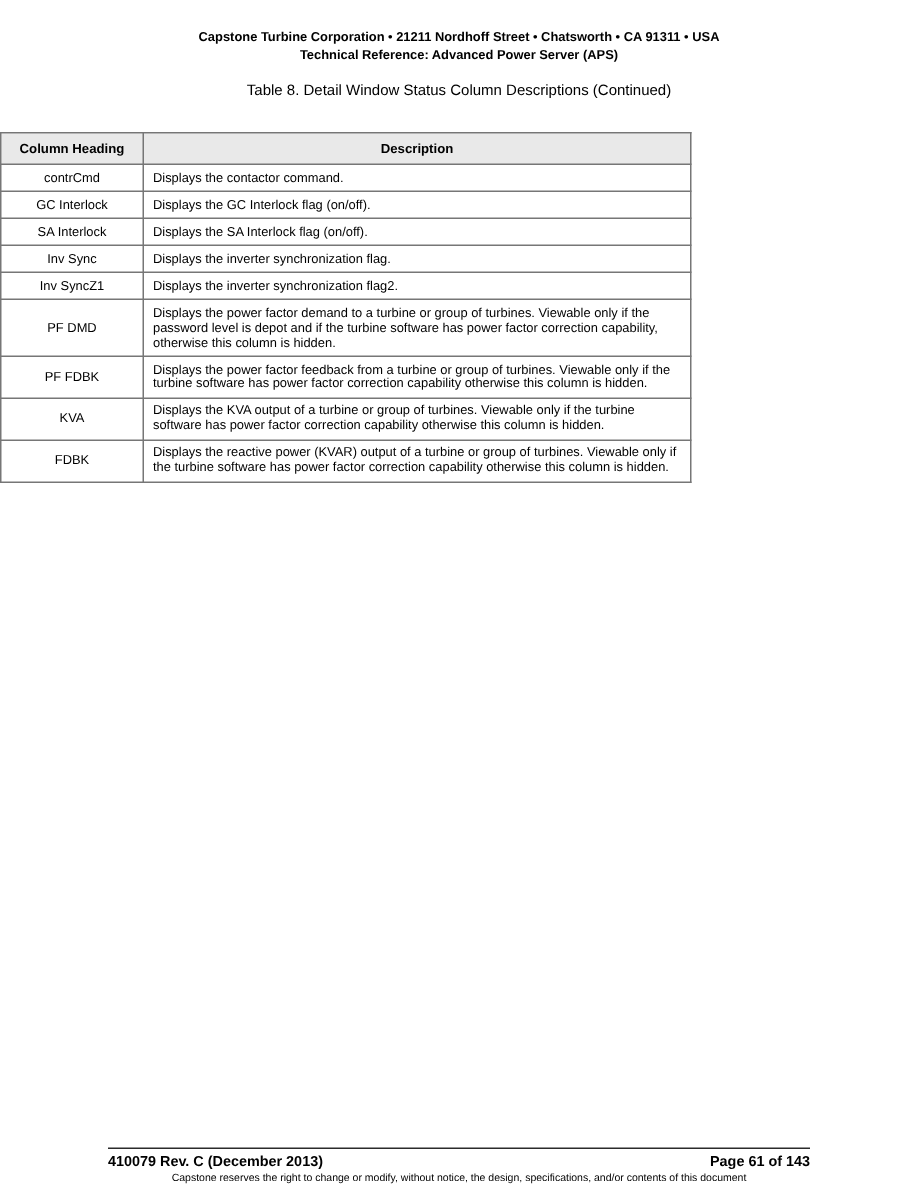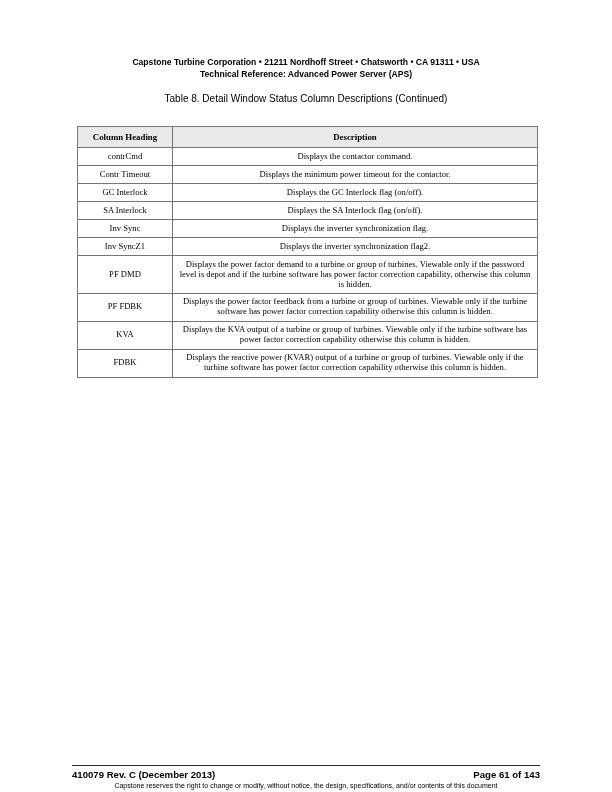--- a/index.html
+++ b/index.html
@@ -6,59 +6,57 @@
   body {
     width: 612px;
     height: 792px;
     position: relative;
     background: #ffffff;
     font-family: "Liberation Sans", sans-serif;
     color: #000000;
     -webkit-font-smoothing: antialiased;
   }
   .page-header {
-    padding-top: 56px;
+    padding-top: 18px;
     text-align: center;
     font-weight: bold;
     font-size: 8.6px;
     line-height: 1.4;
   }
   .table-title {
     text-align: center;
     font-weight: normal;
     font-size: 10px;
     margin-top: 13px;
     margin-bottom: 22px;
   }
   table.status-table {
     border-collapse: collapse;
     table-layout: fixed;
     width: 460px;
-    margin-left: 77px;
-    font-family: Liberation Serif, serif;
   }
   table.status-table col.c1 { width: 95px; }
   table.status-table col.c2 { width: 365px; }
   table.status-table th,
   table.status-table td {
     border: 1px solid var(--border-color, #767676);
     font-size: 8.6px;
     line-height: 1.16;
     vertical-align: middle;
     padding: 3.5px 6px;
   }
   table.status-table th {
     background: var(--header-bg, #e9e9e9);
     font-weight: bold;
     text-align: center;
     font-size: 8.8px;
     padding: 5px 6px;
   }
   td.cell-heading { text-align: center; }
-  td.cell-desc { text-align: center; }
+  td.cell-desc { text-align: left; }
   .page-footer {
     position: absolute;
     left: 72px;
     right: 72px;
     top: 765px;
     border-top: 1.2px solid #2b2b2b;
   }
   .footer-main {
     display: flex;
     justify-content: space-between;
@@ -93,24 +91,20 @@
       <th>Column Heading</th>
       <th>Description</th>
     </tr>
   </thead>
   <tbody id="table-body">
       <tr>
         <td class="cell-heading">contrCmd</td>
         <td class="cell-desc">Displays the contactor command.</td>
       </tr>
       <tr>
-        <td class="cell-heading">Contr Timeout</td>
-        <td class="cell-desc">Displays the minimum power timeout for the contactor.</td>
-      </tr>
-      <tr>
         <td class="cell-heading">GC Interlock</td>
         <td class="cell-desc">Displays the GC Interlock flag (on/off).</td>
       </tr>
       <tr>
         <td class="cell-heading">SA Interlock</td>
         <td class="cell-desc">Displays the SA Interlock flag (on/off).</td>
       </tr>
       <tr>
         <td class="cell-heading">Inv Sync</td>
         <td class="cell-desc">Displays the inverter synchronization flag.</td>

